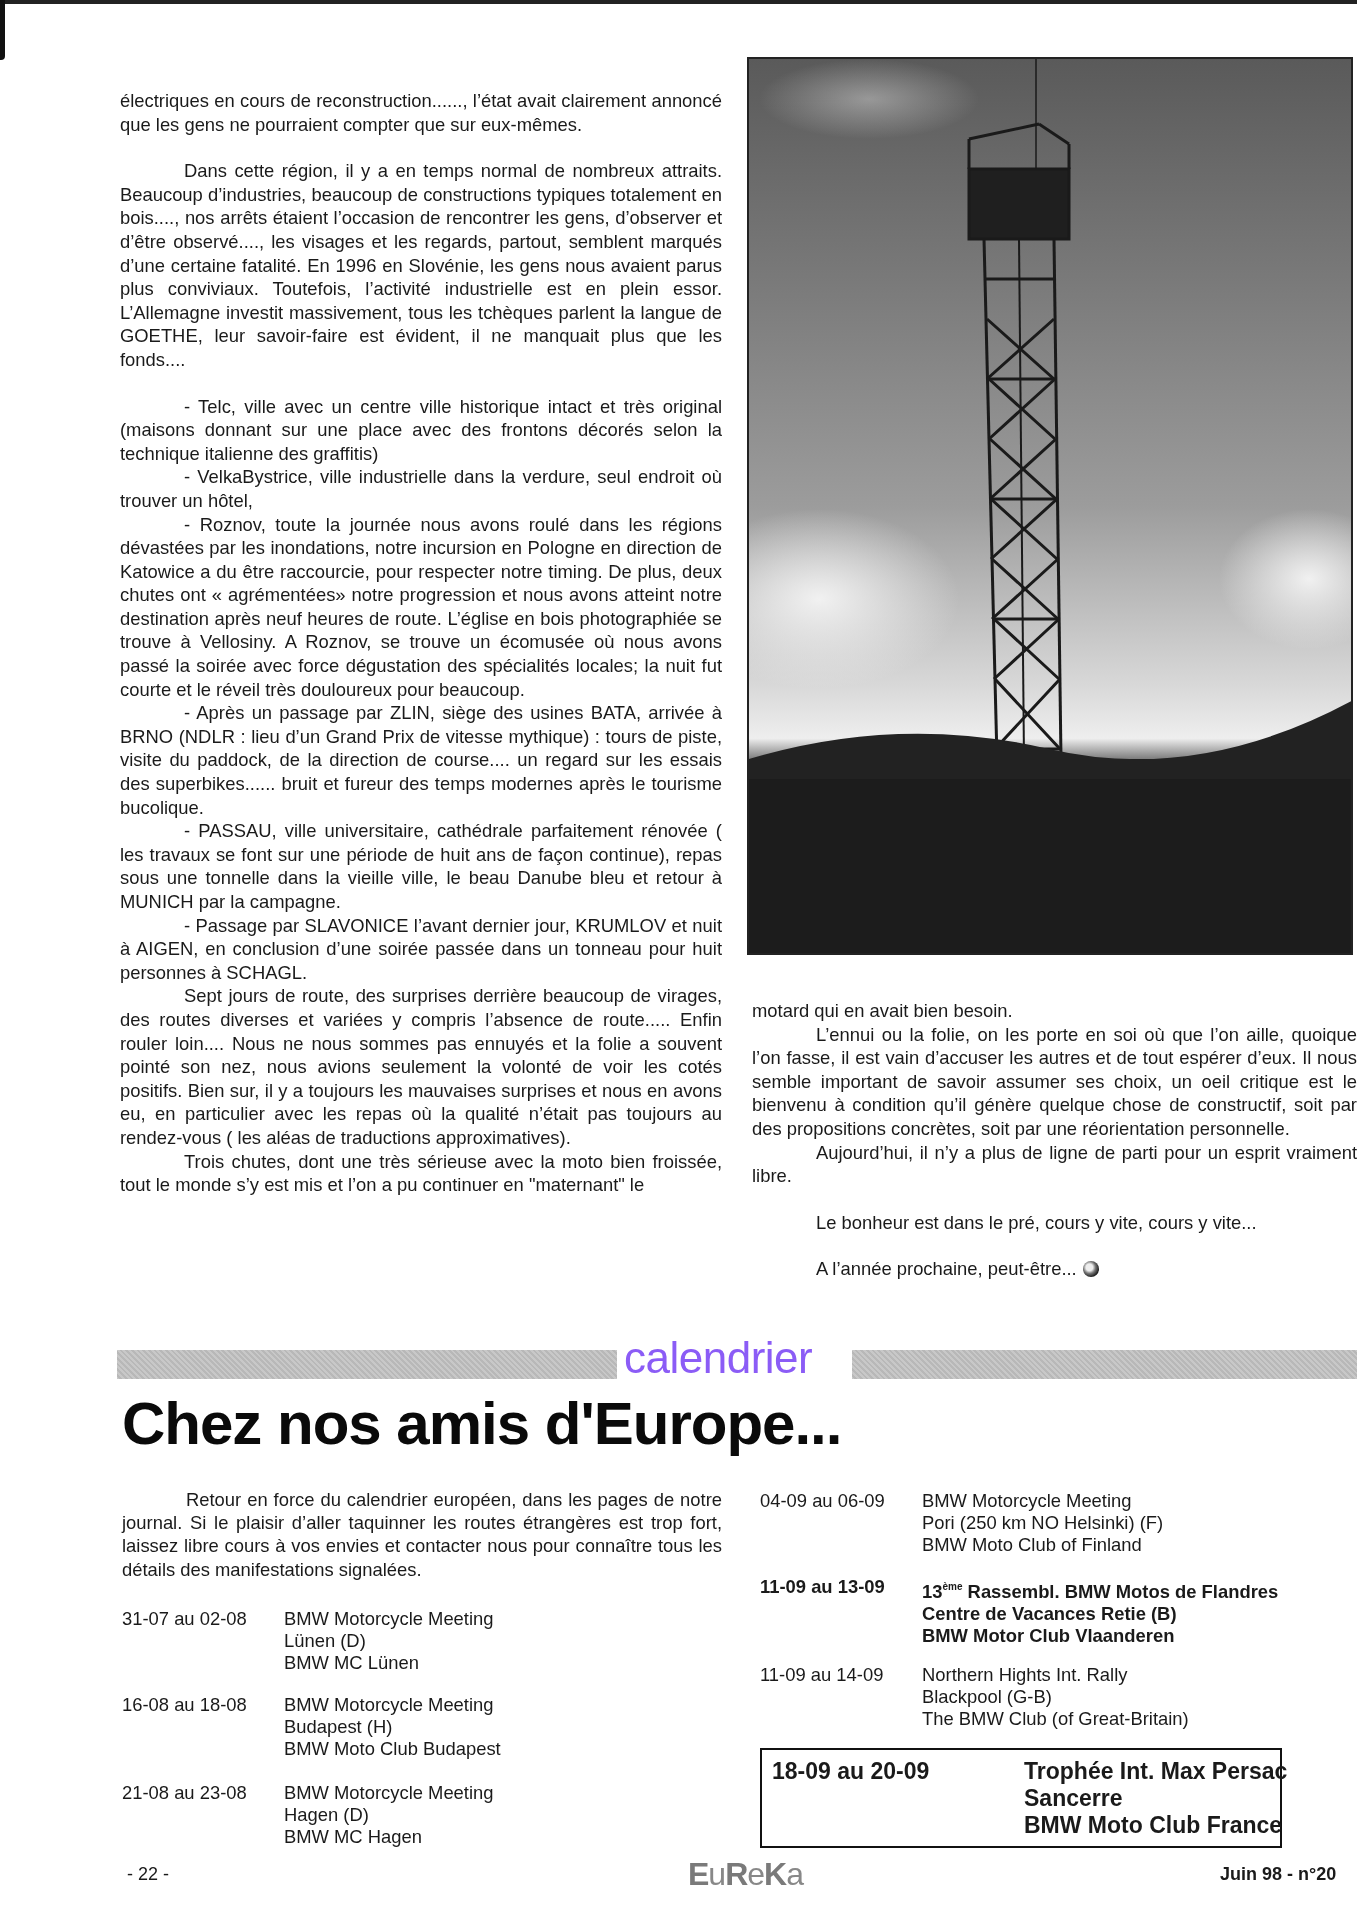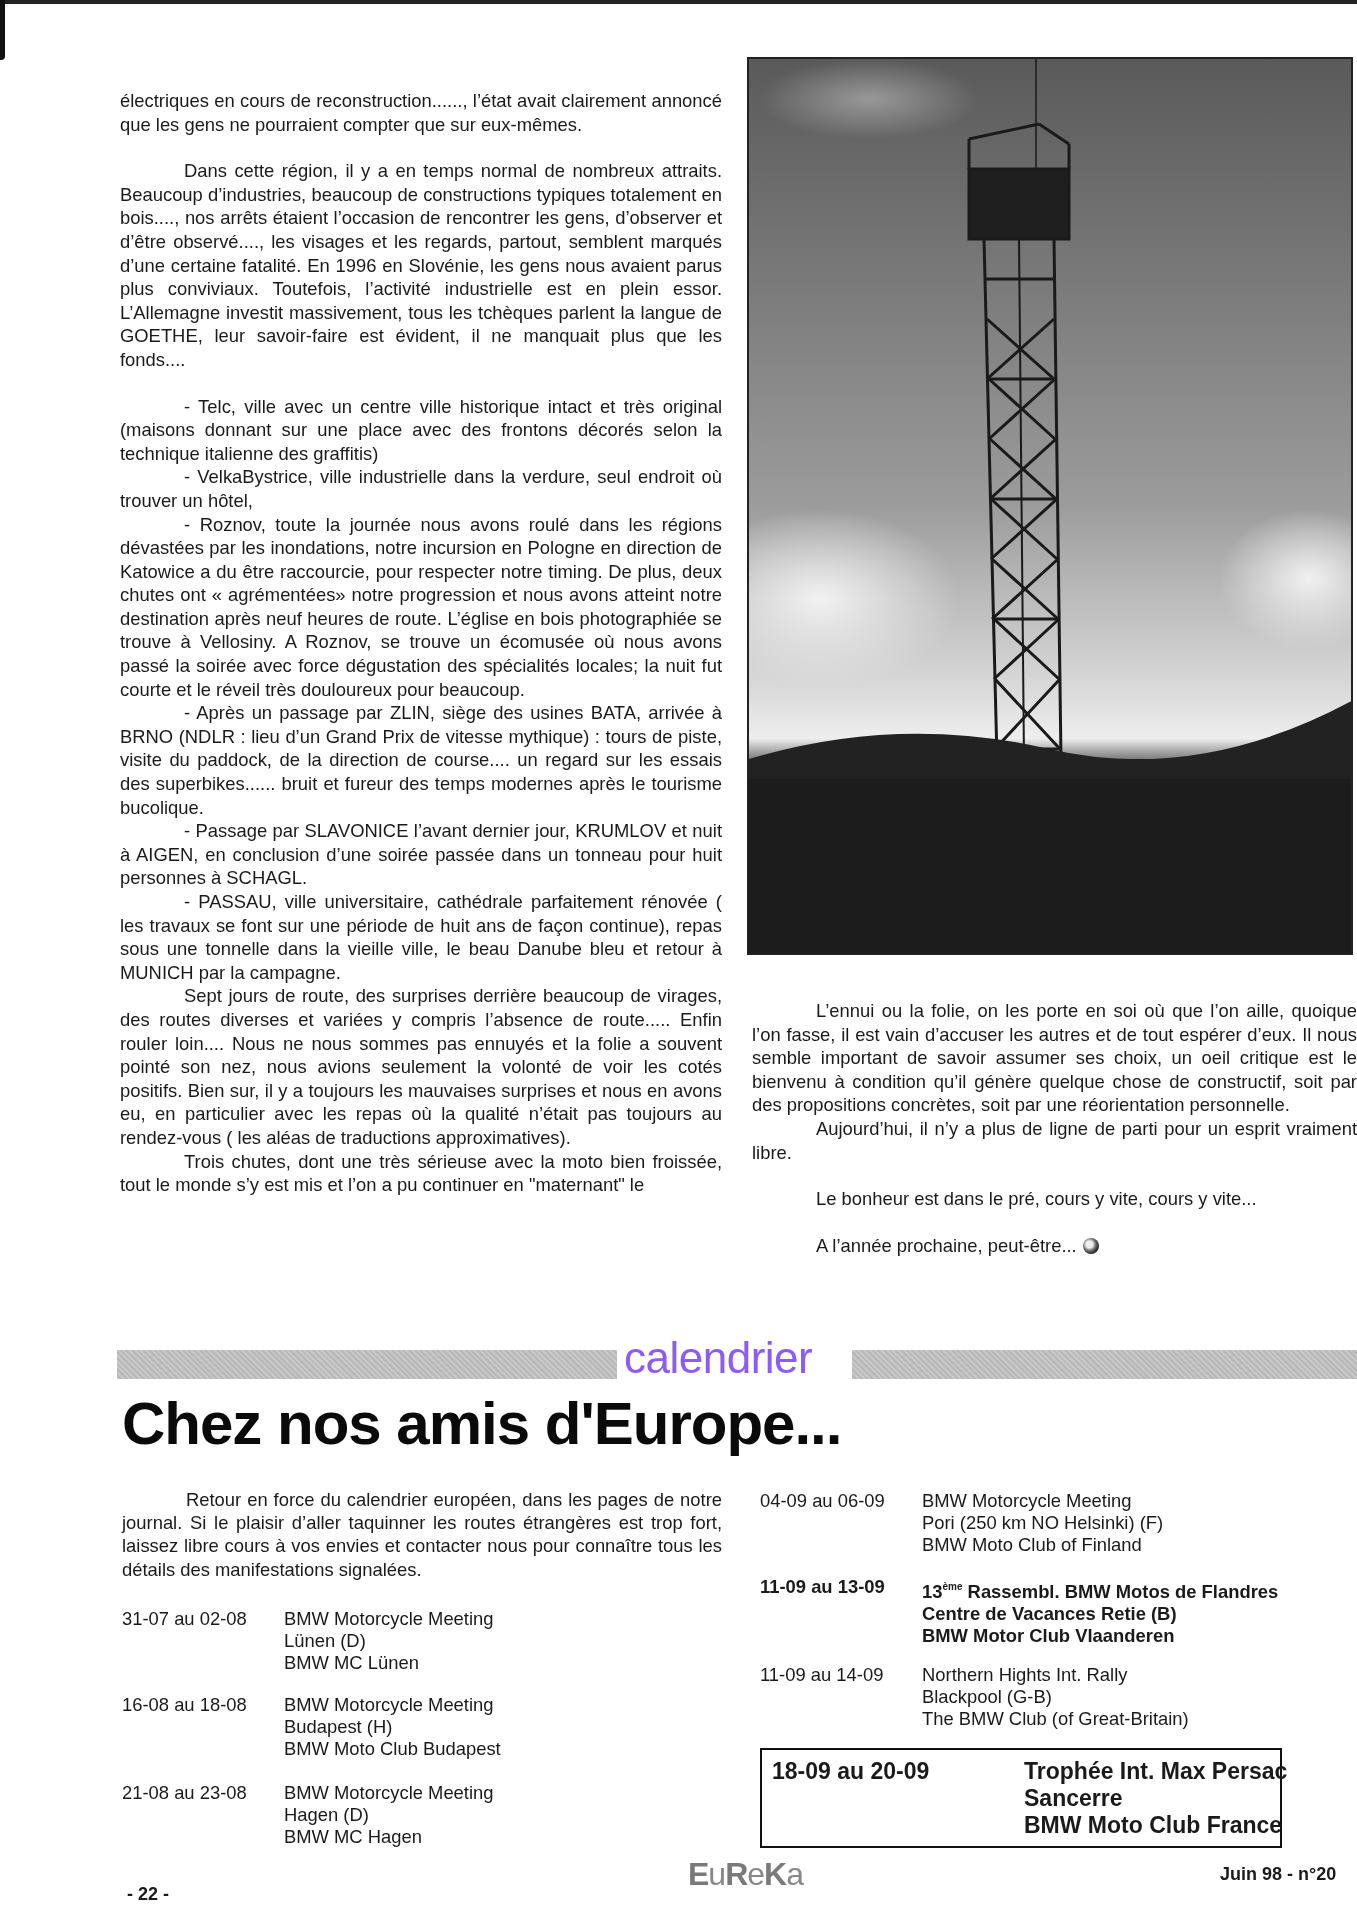--- a/index.html
+++ b/index.html
@@ -44,42 +44,42 @@
   .event .date { position: absolute; left: 0; top: 0; white-space: nowrap; }
   .event .lines { position: absolute; left: 162px; top: 0; white-space: nowrap; }
   .event.bold { font-weight: bold; }
   .event sup { font-size: 10px; vertical-align: 8px; }
 
   .boxed { position: absolute; left: 760px; top: 1748px; width: 522px; height: 100px;
     border: 2px solid #111; box-sizing: border-box; font-weight: bold; font-size: 23px; line-height: 27px; }
   .boxed .date { position: absolute; left: 10px; top: 8px; white-space: nowrap; }
   .boxed .lines { position: absolute; left: 262px; top: 8px; white-space: nowrap; }
 
-  .footer-page { position: absolute; left: 127px; top: 1864px; font-size: 18px; font-weight: bold; margin-top: 20px; }
+  .footer-page { position: absolute; left: 127px; top: 1864px; font-size: 18px; font-weight: normal; }
   .footer-logo { position: absolute; left: 688px; top: 1857px; font-size: 32px; line-height: 34px; color: #888; letter-spacing: -1px; }
   .footer-logo .big { font-weight: bold; color: #7a7a7a; }
   .footer-issue { position: absolute; left: 1220px; top: 1864px; font-size: 18px; font-weight: bold; }
 </style>
 </head>
 <body>
 
 <div class="top-edge"></div>
 <div class="left-edge"></div>
 
 <div id="col-left" class="col">
     <p>électriques en cours de reconstruction......, l’état avait clairement annoncé que les gens ne pourraient compter que sur eux-mêmes.</p>
     <div class="gap"></div>
     <p class="indent">Dans cette région, il y a en temps normal de nombreux attraits. Beaucoup d’industries, beaucoup de constructions typiques totalement en bois...., nos arrêts étaient l’occasion de rencontrer les gens, d’observer et d’être observé...., les visages et les regards, partout, semblent marqués d’une certaine fatalité. En 1996 en Slovénie, les gens nous avaient parus plus conviviaux. Toutefois, l’activité industrielle est en plein essor. L’Allemagne investit massivement, tous les tchèques parlent la langue de GOETHE, leur savoir-faire est évident, il ne manquait plus que les fonds....</p>
     <div class="gap"></div>
     <p class="indent">- Telc, ville avec un centre ville historique intact et très original (maisons donnant sur une place avec des frontons décorés selon la technique italienne des graffitis)</p>
     <p class="indent">- VelkaBystrice, ville industrielle dans la verdure, seul endroit où trouver un hôtel,</p>
     <p class="indent">- Roznov, toute la journée nous avons roulé dans les régions dévastées par les inondations, notre incursion en Pologne en direction de Katowice a du être raccourcie, pour respecter notre timing. De plus, deux chutes ont « agrémentées» notre progression et nous avons atteint notre destination après neuf heures de route. L’église en bois photographiée se trouve à Vellosiny. A Roznov, se trouve un écomusée où nous avons passé la soirée avec force dégustation des spécialités locales; la nuit fut courte et le réveil très douloureux pour beaucoup.</p>
     <p class="indent">- Après un passage par ZLIN, siège des usines BATA, arrivée à BRNO (NDLR : lieu d’un Grand Prix de vitesse mythique) : tours de piste, visite du paddock, de la direction de course.... un regard sur les essais des superbikes......  bruit et  fureur des temps modernes après le tourisme bucolique.</p>
+    <p class="indent">- PASSAU, ville universitaire, cathédrale parfaitement rénovée ( les travaux se font sur une période de huit ans de façon continue), repas sous une tonnelle dans la vieille ville, le beau Danube bleu et retour à MUNICH par la campagne.</p>
     <p class="indent">- Passage par SLAVONICE l’avant dernier jour, KRUMLOV et nuit à AIGEN, en conclusion d’une soirée passée dans un tonneau pour huit personnes à SCHAGL.</p>
-    <p class="indent">- PASSAU, ville universitaire, cathédrale parfaitement rénovée ( les travaux se font sur une période de huit ans de façon continue), repas sous une tonnelle dans la vieille ville, le beau Danube bleu et retour à MUNICH par la campagne.</p>
     <p class="indent">Sept jours de route, des surprises derrière beaucoup de virages, des routes diverses et variées y compris l’absence de route..... Enfin rouler loin.... Nous ne nous sommes pas ennuyés et la folie a souvent pointé son nez, nous avions seulement la volonté de voir les cotés positifs. Bien sur, il y a toujours les mauvaises surprises et nous en avons eu, en particulier avec les repas où la qualité n’était pas toujours au rendez-vous ( les aléas de traductions approximatives).</p>
     <p class="indent">Trois chutes, dont une très sérieuse avec la moto bien froissée, tout le monde s’y est mis et l’on a pu continuer en "maternant" le</p>
   </div>
 
 <div class="photo">
   <svg width="606" height="898" viewBox="0 0 606 898">
     <defs>
       <radialGradient id="cloud" cx="50%" cy="50%" r="50%">
         <stop offset="0%" stop-color="#f4f4f4" stop-opacity="0.95"></stop>
         <stop offset="100%" stop-color="#f4f4f4" stop-opacity="0"></stop>
@@ -100,20 +100,21 @@
       <line x1="270" y1="180" x2="275" y2="700" stroke-width="2"></line>
       <path d="M238 260 L305 320 M305 260 L238 320 M240 320 L306 380 M306 320 L240 380 M241 380 L307 440 M307 380 L241 440 M242 440 L308 500 M308 440 L242 500 M243 500 L309 560 M309 500 L243 560 M245 560 L310 620 M310 560 L245 620 M246 620 L311 690 M311 620 L246 690"></path>
       <path d="M236 220 L306 220 M238 320 L306 320 M241 440 L307 440 M243 560 L309 560 M246 690 L311 690"></path>
     </g>
     <rect x="0" y="700" width="606" height="198" fill="#1c1c1c"></rect>
     <path d="M0 700 Q150 655 300 690 T606 640 L606 720 L0 720 Z" fill="#222"></path>
   </svg>
 </div>
 
 <div id="col-right" class="col">
+    <p>motard qui en avait bien besoin.</p>
     <p class="indent">L’ennui ou la folie, on les porte en soi où que l’on aille, quoique l’on fasse, il est vain d’accuser les autres et de tout espérer d’eux. Il nous semble important de savoir assumer ses choix, un oeil critique est le bienvenu à condition qu’il génère quelque chose de constructif, soit par des propositions concrètes, soit par une réorientation personnelle.</p>
     <p class="indent">Aujourd’hui, il n’y a plus de ligne de parti pour un esprit vraiment libre.</p>
     <div class="gap"></div>
     <p class="indent">Le bonheur est dans le pré, cours y vite, cours y vite...</p>
     <div class="gap"></div>
     <p class="indent">A l’année prochaine, peut-être...<span class="bmw-logo"></span></p>
   </div>
 
 <div class="cal-bar-left"></div>
 <div class="cal-label">calendrier</div>

